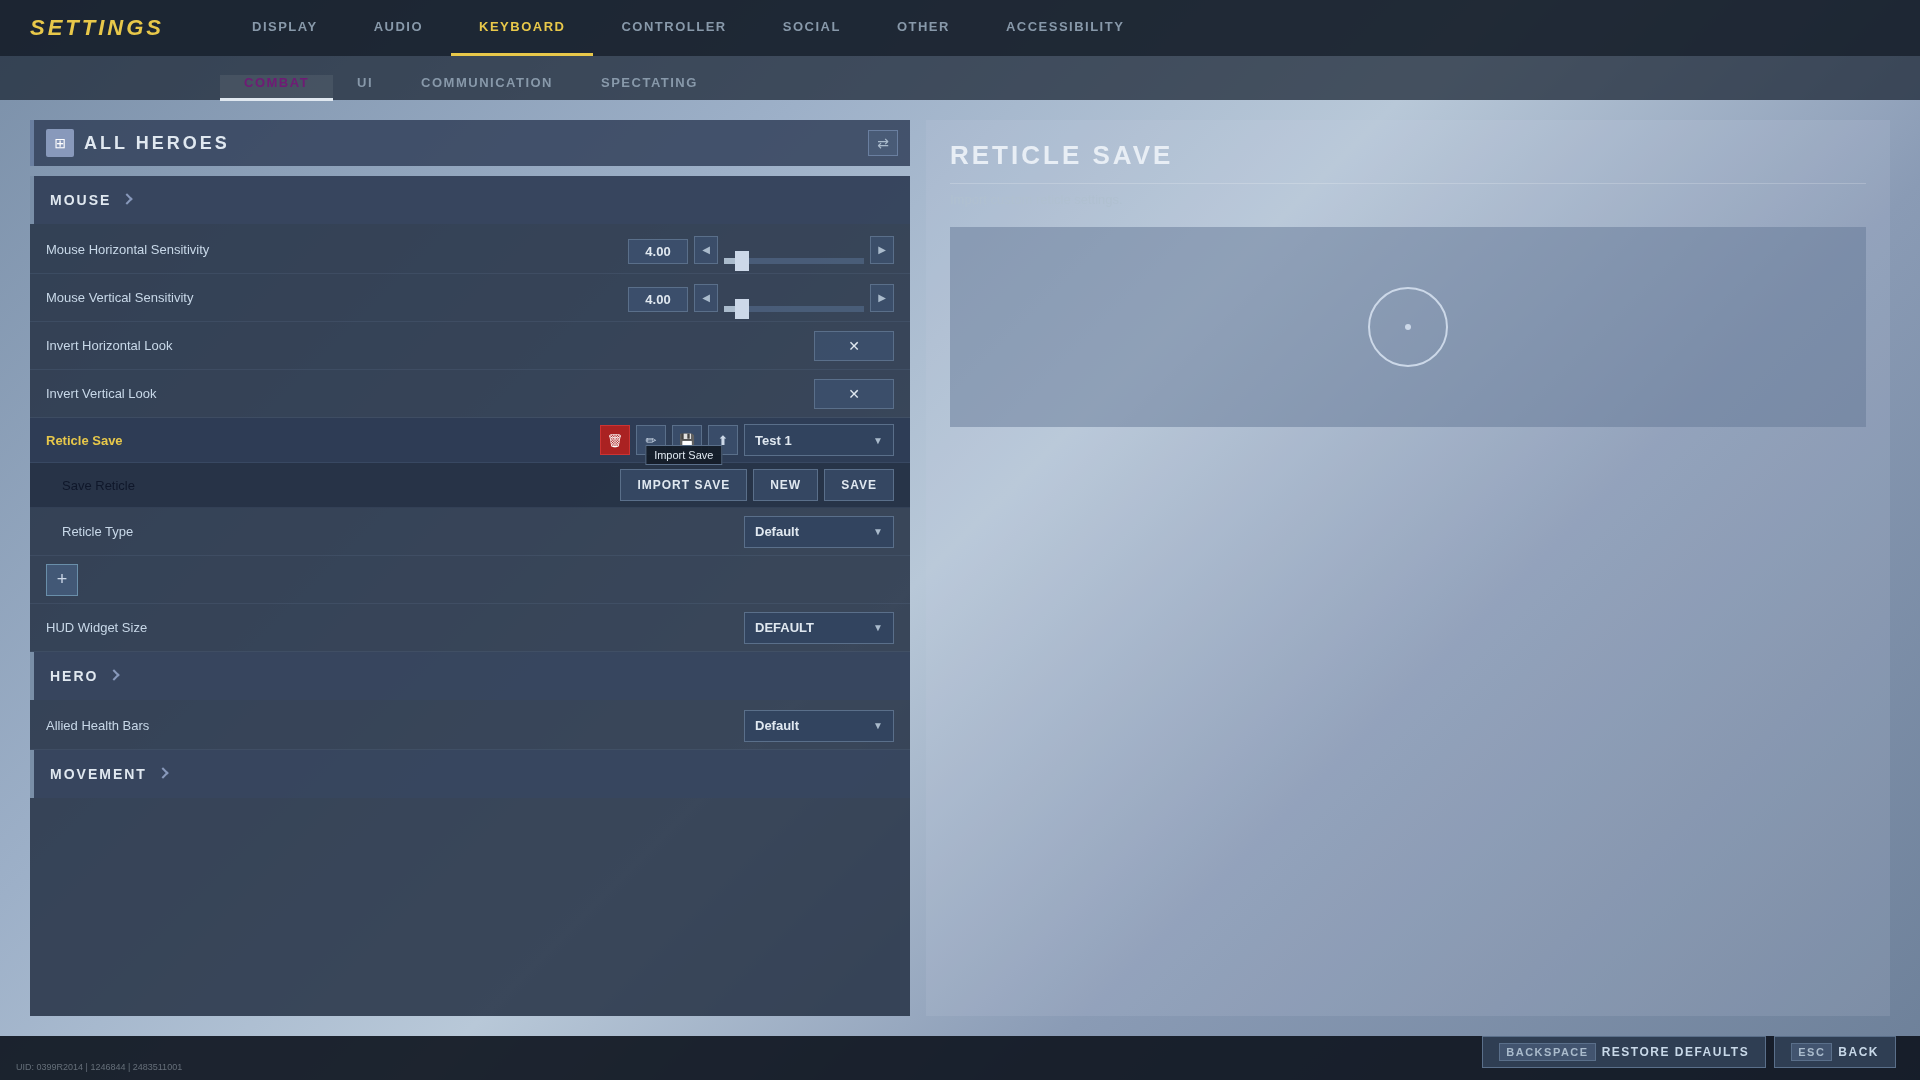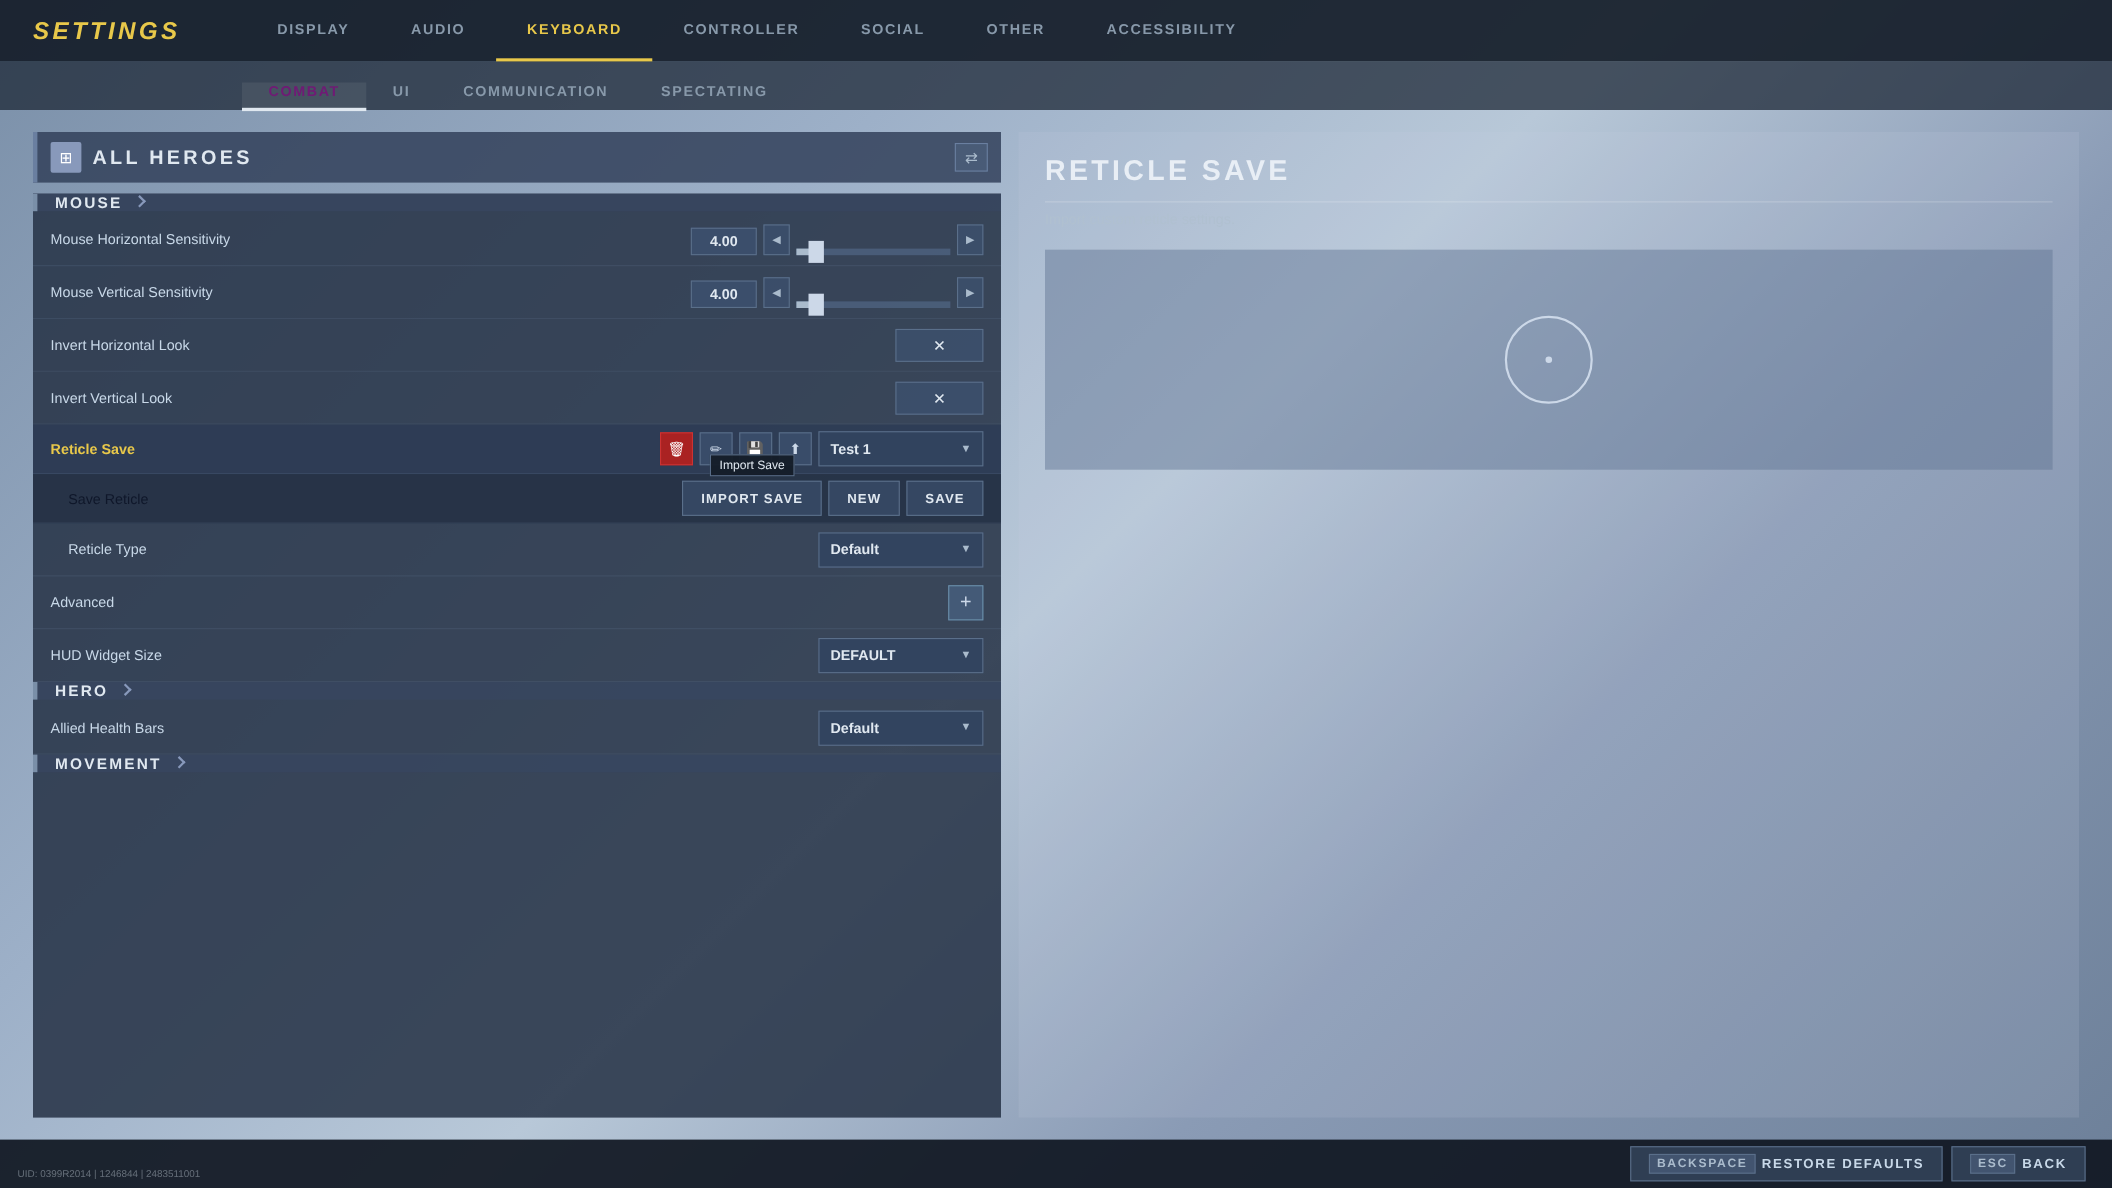--- a/index.html
+++ b/index.html
@@ -164,21 +164,21 @@
     
     .settings-panel {
       background: rgba(40, 52, 72, 0.88);
       flex: 1;
       overflow-y: auto;
       padding-bottom: 10px;
     }
 
     .section-header {
       background: rgba(55, 70, 95, 0.9);
-      padding: 0 16px;
+      padding: 16px 16px;
       font-size: 14px;
       font-weight: 900;
       letter-spacing: 2px;
       text-transform: uppercase;
       color: #e0e8f0;
       display: flex;
       align-items: center;
       gap: 8px;
       border-left: 4px solid #7a8fa8;
       margin-bottom: 2px;
@@ -472,21 +472,21 @@
       height: 6px;
       background: #ccd8e8;
       border-radius: 50%;
     }
 
     
     .bottom-bar {
       background: rgba(15, 22, 33, 0.92);
       height: 44px;
       display: flex;
-      align-items: center;
+      align-items: flex-start;
       justify-content: flex-end;
       padding: 0 24px;
       gap: 8px;
     }
 
     .bottom-btn {
       background: rgba(50, 65, 88, 0.9);
       border: 1px solid #5a6f8a;
       color: #c8d8e8;
       padding: 6px 16px;
@@ -647,21 +647,20 @@
 
         <div class="setting-row reticle-type-row">
           <span class="setting-label">Reticle Type</span>
           <div class="dropdown-select">
             <span>Default</span>
             <span class="arrow">▼</span>
           </div>
         </div>
 
         <div class="advanced-row">
-          <span class="advanced-label">Advanced</span>
           <div class="plus-btn">+</div>
         </div>
 
         <div class="setting-row">
           <span class="setting-label">HUD Widget Size</span>
           <div class="dropdown-select">
             <span>DEFAULT</span>
             <span class="arrow">▼</span>
           </div>
         </div>

